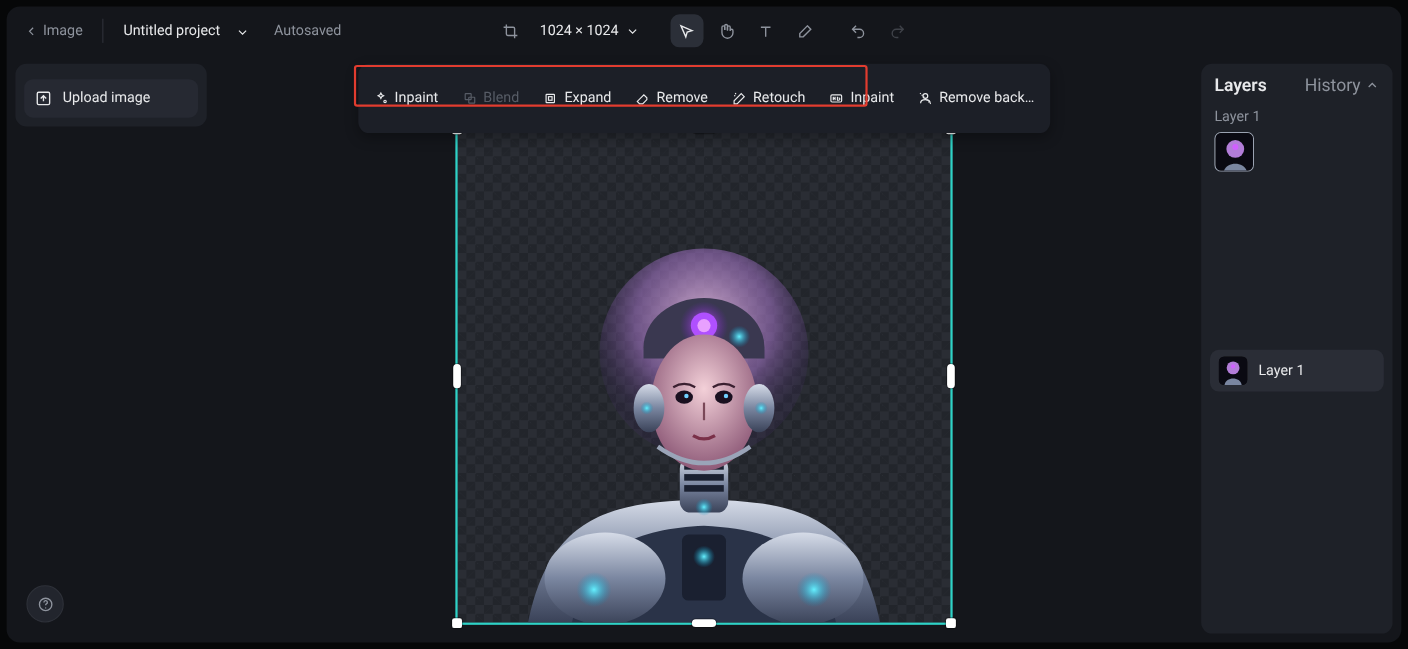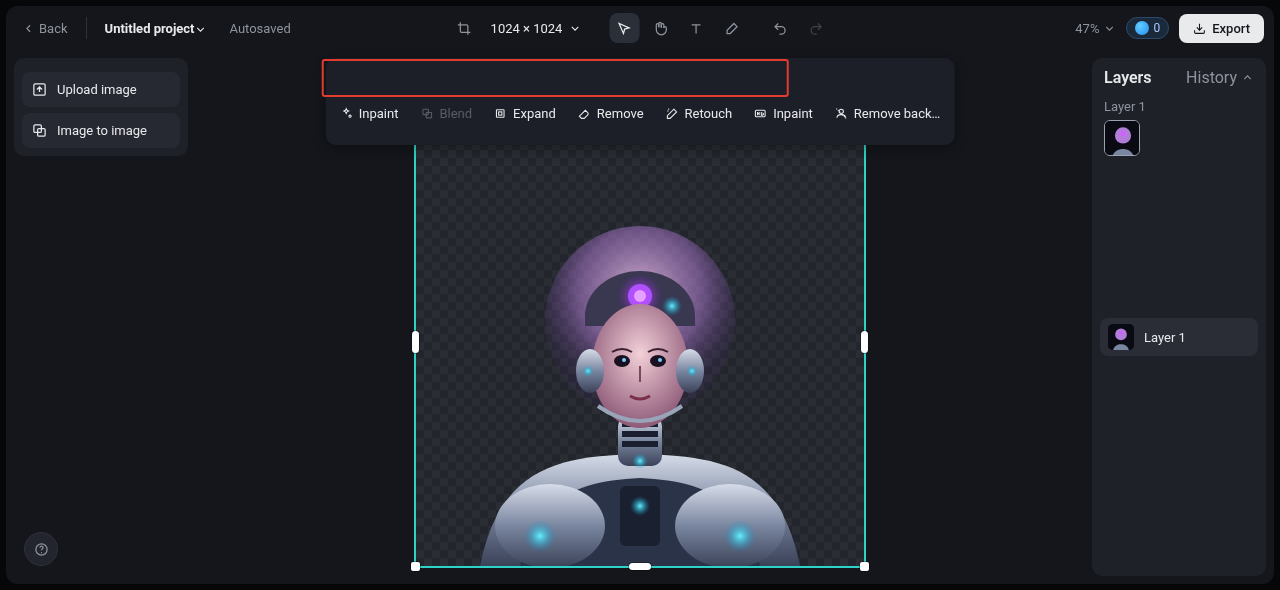--- a/index.html
+++ b/index.html
@@ -53,25 +53,24 @@
   }
   .v-sep {
     width: 1px;
     height: 22px;
     background: var(--border);
     margin: 0 4px;
   }
   .proj-name {
     display: flex;
     align-items: flex-end;
-    gap: 0;
+    gap: 14px;
     color: var(--text);
     padding: 4px 6px;
     cursor: pointer;
-    font-weight: bold;
   }
   .autosaved {
     color: var(--text-dim);
     margin-left: 8px;
   }
   .top-center {
     position: absolute;
     left: 50%;
     transform: translateX(-50%);
     display: flex;
@@ -183,21 +182,20 @@
     z-index: 3;
   }
   .action-btn {
     display: flex; align-items: center; gap: 6px;
     padding: 20px 10px;
     border-radius: 8px;
     color: var(--text);
     cursor: pointer;
     white-space: nowrap;
     font-size: 13px;
-    margin-top: 24px;
   }
   .action-btn.disabled { color: #575c66; cursor: default; }
   .highlight-box {
     position: absolute;
     border: 2.5px solid var(--highlight-red);
     border-radius: 3px;
     pointer-events: none;
     z-index: 4;
     top: 1px;
     left: -4px;
@@ -316,21 +314,21 @@
 </head>
 <body>
 
 <div class="app">
 
   <div class="topbar">
     <div class="back-btn">
       <svg class="ico-sm" viewBox="0 0 24 24" fill="none" stroke="currentColor" stroke-width="2">
           <polyline points="15 18 9 12 15 6"></polyline>
         </svg>
-      <span>Back</span>
+      <span>Image</span>
     </div>
     <div class="v-sep"></div>
     <div class="proj-name">
       <span>Untitled project</span>
       <svg class="ico-sm" viewBox="0 0 24 24" fill="none" stroke="currentColor" stroke-width="2">
           <polyline points="6 9 12 15 18 9"></polyline>
         </svg>
     </div>
     <span class="autosaved">Autosaved</span>
 
@@ -378,59 +376,32 @@
           </svg>
       </div>
       <div class="toolbtn" style="opacity:.35">
         <svg class="ico" viewBox="0 0 24 24" fill="none" stroke="currentColor" stroke-width="2">
             <path d="M15 14l5-5-5-5"></path>
             <path d="M20 9H10a6 6 0 0 0 0 12h3"></path>
           </svg>
       </div>
     </div>
 
-    <div class="top-right">
-      <div class="zoom">
-        <span>47%</span>
-        <svg class="ico-sm" viewBox="0 0 24 24" fill="none" stroke="currentColor" stroke-width="2">
-            <polyline points="6 9 12 15 18 9"></polyline>
-          </svg>
-      </div>
-      <div class="credits-pill">
-        <span class="dot"></span>
-        <span>0</span>
-      </div>
-      <div class="export-btn">
-        <svg class="ico-sm" viewBox="0 0 24 24" fill="none" stroke="currentColor" stroke-width="2">
-            <path d="M21 15v4a2 2 0 0 1-2 2H5a2 2 0 0 1-2-2v-4"></path>
-            <polyline points="7 10 12 15 17 10"></polyline>
-            <line x1="12" y1="15" x2="12" y2="3"></line>
-          </svg>
-        <span>Export</span>
-      </div>
-    </div>
   </div>
 
   <div class="main">
 
     <div class="left-panel">
       <div class="create-card">
         <div class="side-btn">
           <svg class="ico" viewBox="0 0 24 24" fill="none" stroke="currentColor" stroke-width="2">
               <rect x="3" y="3" width="18" height="18" rx="2"></rect>
               <path d="M8 12l4-4 4 4M12 8v8"></path>
             </svg>
           <span>Upload image</span>
-        </div>
-        <div class="side-btn">
-          <svg class="ico" viewBox="0 0 24 24" fill="none" stroke="currentColor" stroke-width="2">
-              <rect x="3" y="3" width="12" height="12" rx="2"></rect>
-              <rect x="9" y="9" width="12" height="12" rx="2"></rect>
-            </svg>
-          <span>Image to image</span>
         </div>
       </div>
     </div>
 
     <div class="canvas-wrap">
       <div class="action-bar">
         <div class="highlight-box"></div>
         <div class="action-btn">
           <svg class="ico-sm" viewBox="0 0 24 24" fill="none" stroke="currentColor" stroke-width="2">
               <path d="M12 3l1.5 3 3 1.5-3 1.5L12 12l-1.5-3-3-1.5 3-1.5z"></path>

